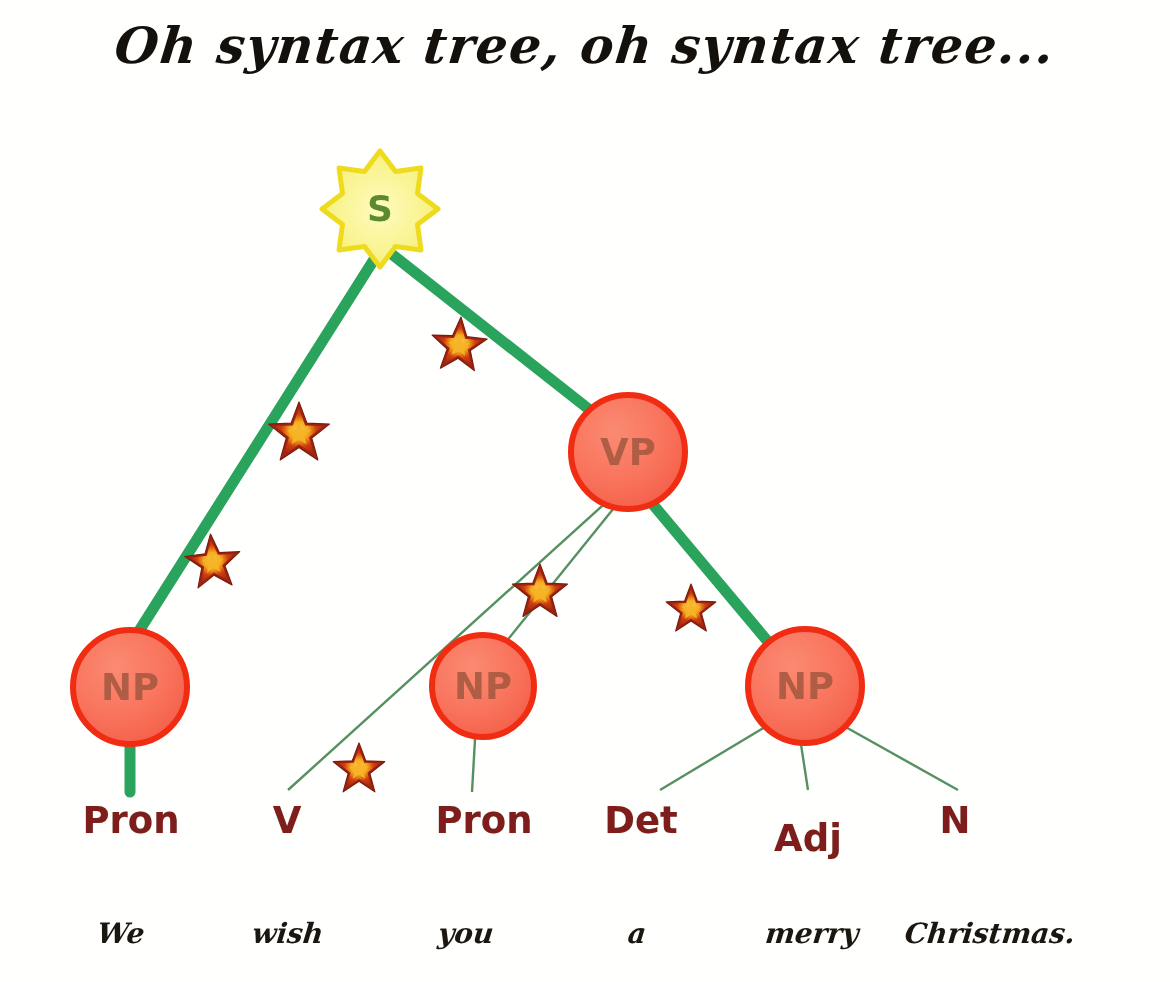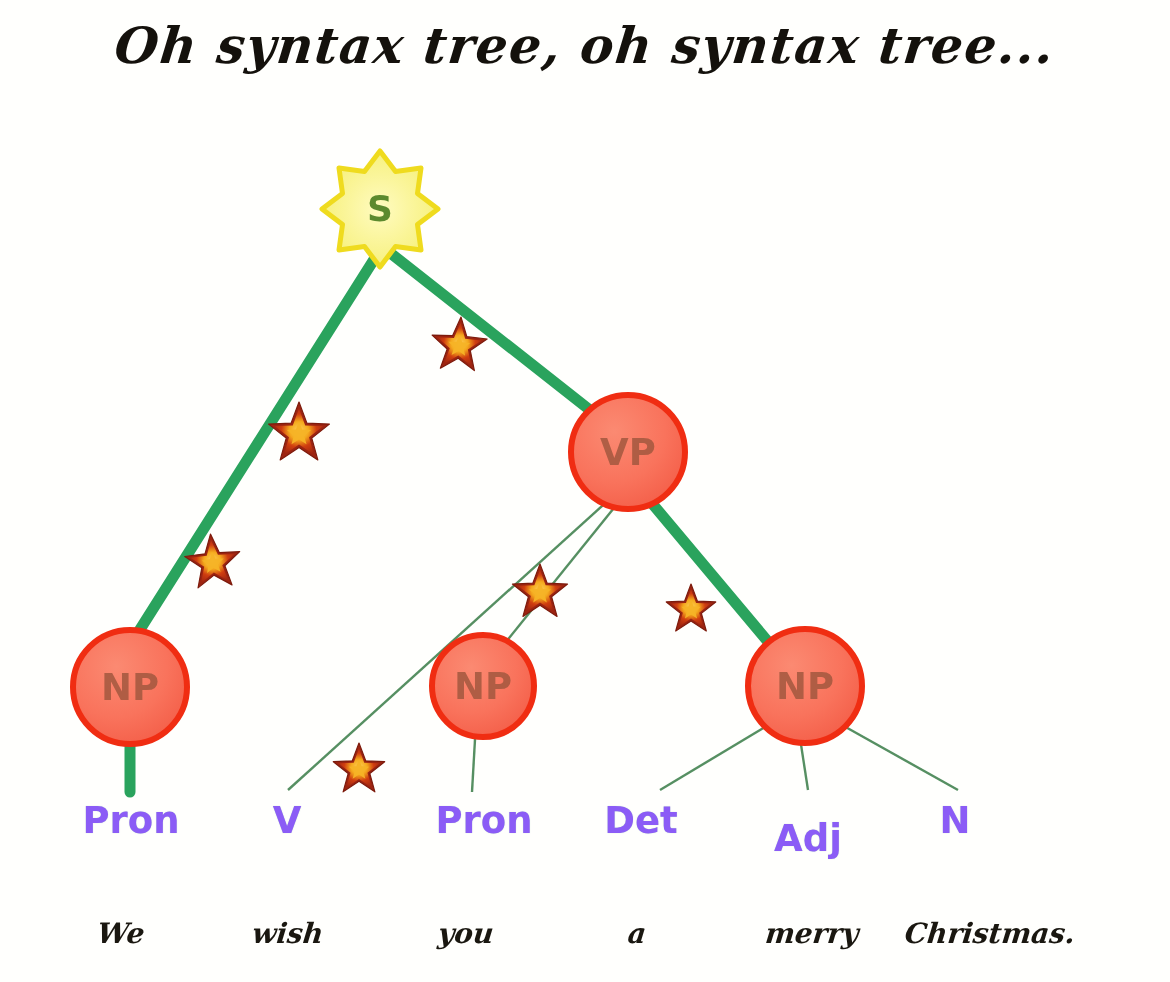--- a/index.html
+++ b/index.html
@@ -40,21 +40,21 @@
     left: 0;
     top: 0;
     width: 1170px;
     height: 982px;
   }
   .leaf-label {
     position: absolute;
     font-family: "DejaVu Sans", sans-serif;
     font-weight: 700;
     font-size: 37px;
-    color: #8b5cf6;
+    color: #7f1d1d;
     white-space: nowrap;
     transform: translateX(-50%);
     text-shadow: 0 0 1px rgba(58,163,95,0.35);
   }
   .sentence-word {
     position: absolute;
     font-family: "DejaVu Serif", serif;
     font-style: italic;
     font-weight: 700;
     font-size: 28px;

